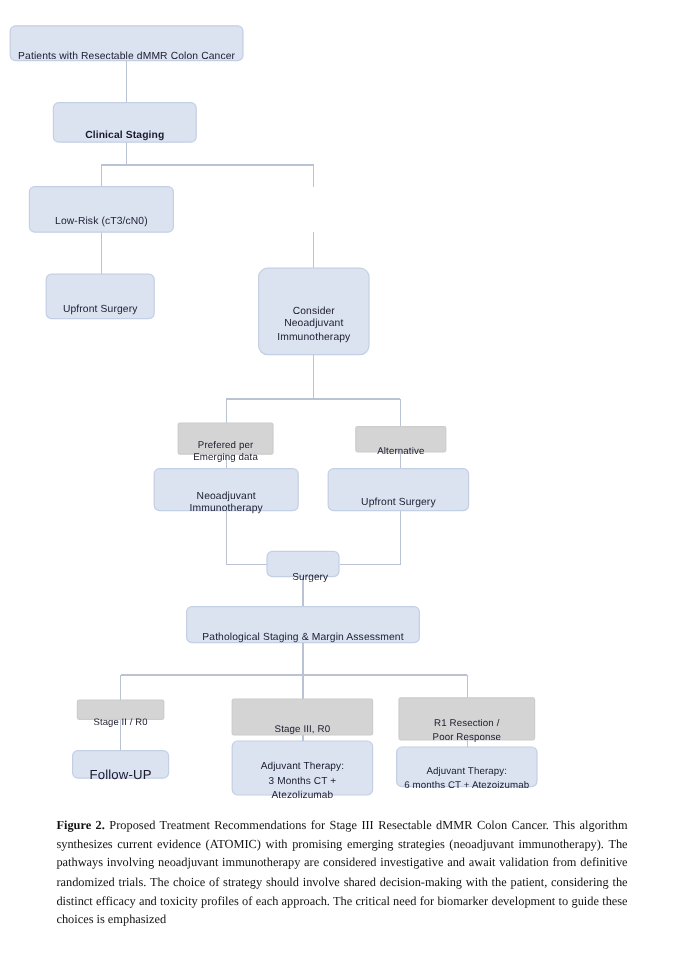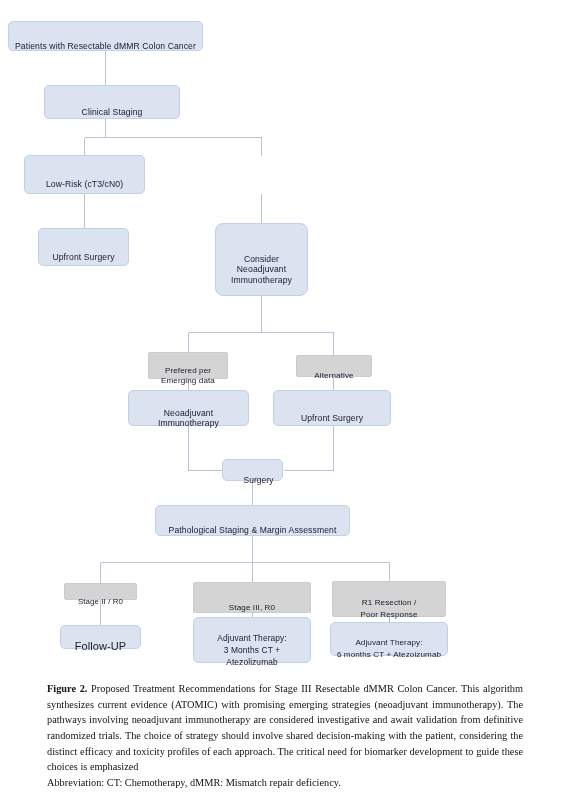--- a/index.html
+++ b/index.html
@@ -102,21 +102,21 @@
       <path d="M252.5 612.5 L252.5 617.5"></path>
 
       <path d="M389.5 616.5 L389.5 622.5"></path>
     </g>
   </svg>
 
   <div class="node blue" style="left:8px;top:21px;width:195px;height:30px;font-size:8.6px;">
     <span>Patients with Resectable dMMR Colon Cancer</span>
   </div>
 
-  <div class="node blue" style="left:44px;top:85px;width:136px;height:34px;font-size:8.6px;">
+  <div class="node blue" style="left:44px;top:85px;width:120px;height:34px;font-size:8.6px;font-weight:bold;">
     <span>Clinical Staging</span>
   </div>
 
   <div class="node blue" style="left:24px;top:155px;width:121px;height:39px;font-size:8.6px;">
     <span>Low-Risk (cT3/cN0)</span>
   </div>
 
 
   <div class="node blue" style="left:38px;top:228px;width:91px;height:38px;font-size:8.6px;">
     <span>Upfront Surgery</span>
@@ -179,14 +179,13 @@
 
   <div class="node blue" style="left:330px;top:622px;width:118px;height:34px;font-size:8.1px;line-height:1.5;">
     <span class="ml">Adjuvant Therapy:
 6 months CT + Atezoizumab</span>
   </div>
 
 </div>
 
 <div id="caption">
   <p><span class="lbl">Figure 2.</span><span> Proposed Treatment Recommendations for Stage III Resectable dMMR Colon Cancer. This algorithm synthesizes current evidence (ATOMIC) with promising emerging strategies (neoadjuvant immunotherapy). The pathways involving neoadjuvant immunotherapy are considered investigative and await validation from definitive randomized trials.  The choice of strategy should involve shared decision-making with the patient, considering the distinct efficacy and toxicity profiles of each approach. The critical need for biomarker development to guide these choices is emphasized</span></p>
-  <p class="abbrev">Abbreviation: CT: Chemotherapy, dMMR: Mismatch repair deficiency.</p>
 </div>
 
 </body></html>

